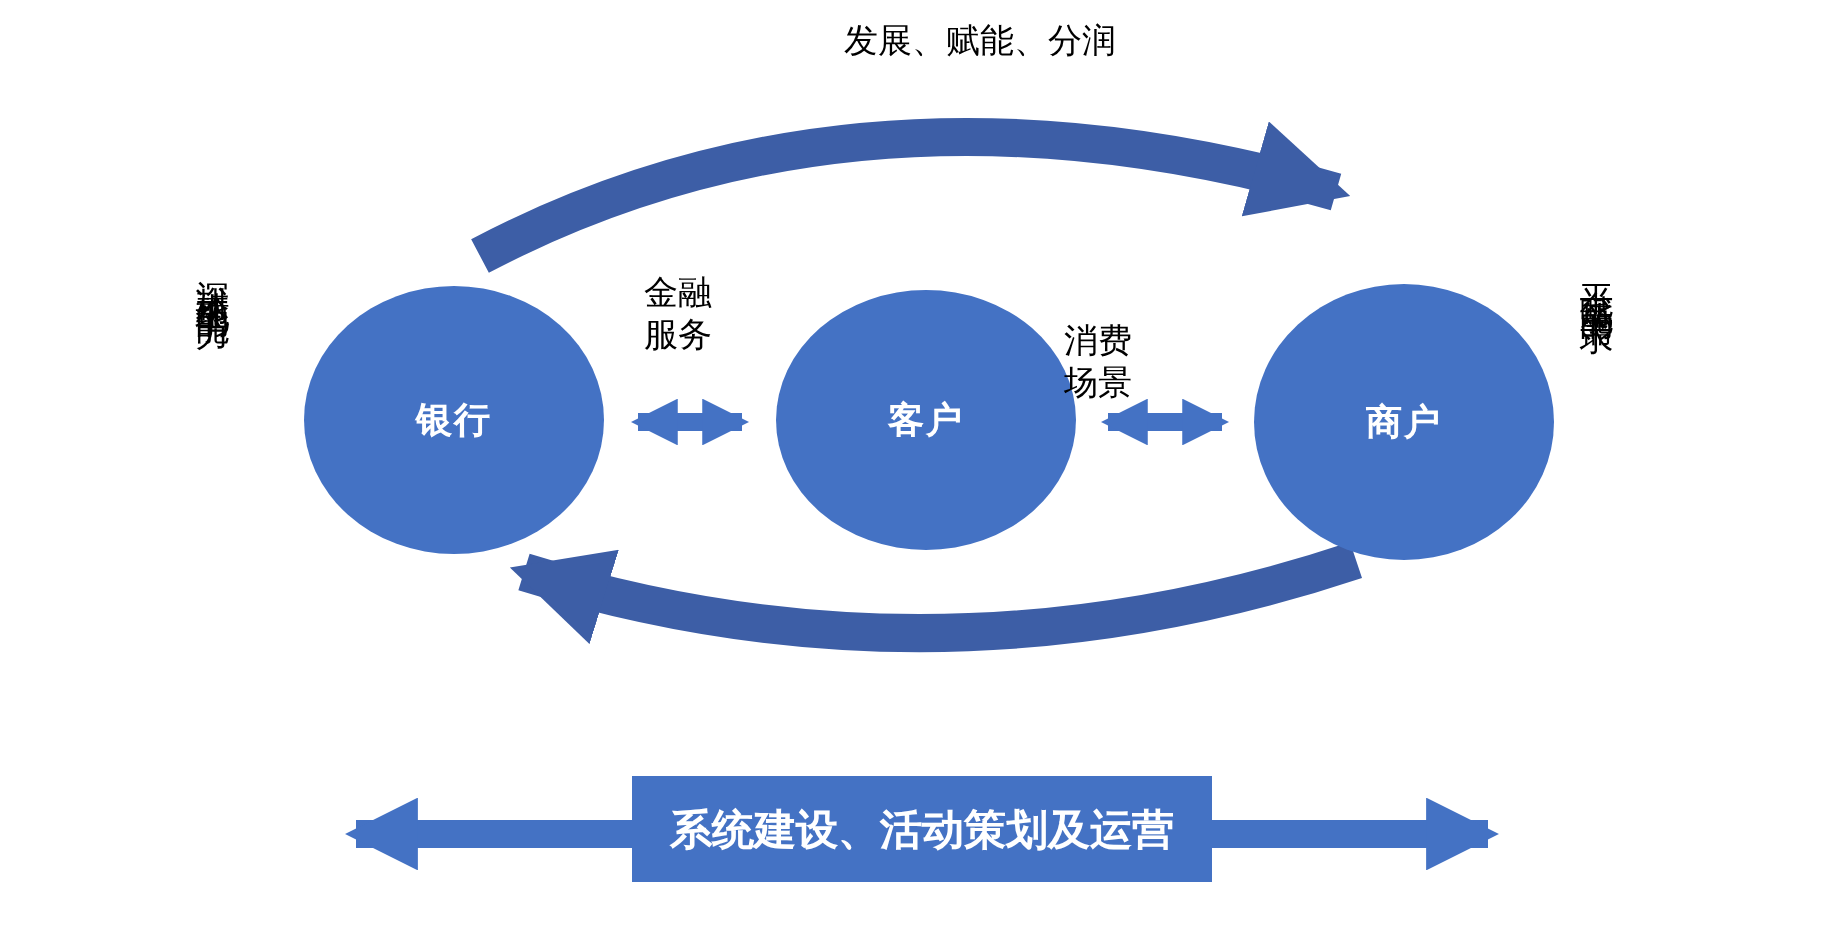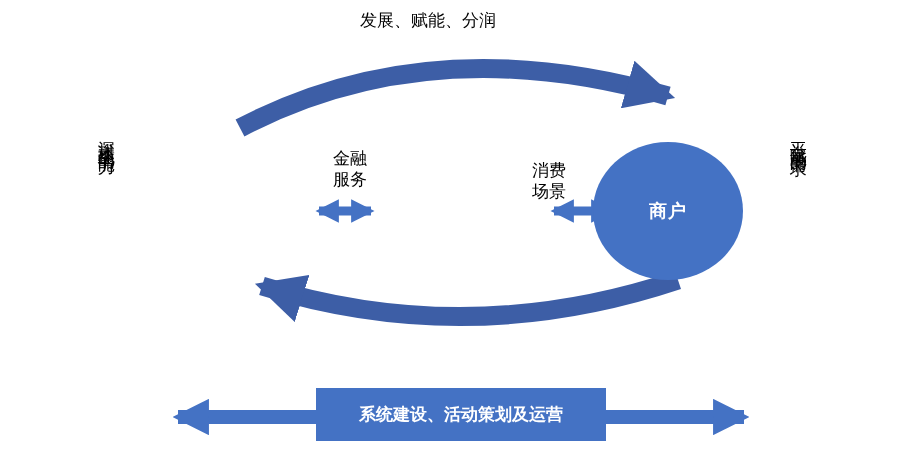--- a/index.html
+++ b/index.html
@@ -45,21 +45,21 @@
     font-weight: 600;
     letter-spacing: 1px;
   }
   .lbl {
     position: absolute;
     color: var(--text);
     font-size: 17px;
     line-height: 1.25;
     white-space: pre-line;
   }
-  .lbl.center { text-align: left; }
+  .lbl.center { text-align: center; }
   .vtext {
     position: absolute;
     color: var(--text);
     font-size: 17px;
     writing-mode: vertical-rl;
     text-orientation: upright;
     letter-spacing: 3px;
     line-height: 1.1;
   }
   .bar {
@@ -68,21 +68,21 @@
     top: 388px;
     width: 290px;
     height: 53px;
     background: var(--node-fill);
     display: flex;
     align-items: center;
     justify-content: center;
   }
   .bar span {
     color: var(--node-text);
-    font-size: 17px;
+    font-size: 21px;
     font-weight: 600;
   }
 </style>
 </head>
 <body>
 
 <div class="canvas">
 
   <svg class="layer" width="921" height="467" viewBox="0 0 921 467">
     <defs>
@@ -98,27 +98,33 @@
 
     <path d="M 678 280 Q 468 350 262 286" class="shaft-curve" stroke-width="19" marker-end="url(#head-curve)"></path>
 
     <line x1="319" y1="211" x2="371" y2="211" class="shaft-accent" stroke-width="9" marker-start="url(#head-accent)" marker-end="url(#head-accent)"></line>
 
     <line x1="554" y1="211" x2="611" y2="211" class="shaft-accent" stroke-width="9" marker-start="url(#head-accent)" marker-end="url(#head-accent)"></line>
 
     <line x1="178" y1="417" x2="744" y2="417" class="shaft-accent" stroke-width="14" marker-start="url(#head-accent)" marker-end="url(#head-accent)"></line>
   </svg>
 
-  <div class="node" style="left:593px; top:142px; width:150px; height:138px;">
+  <div class="node" style="left:152px; top:143px; width:150px; height:134px;">
+    <span>银行</span>
+  </div>
+  <div class="node" style="left:388px; top:145px; width:150px; height:130px;">
+    <span>客户</span>
+  </div>
+  <div class="node" style="left:627px; top:142px; width:150px; height:138px;">
     <span>商户</span>
   </div>
 
   <div class="lbl center" style="left:360px; top:10px; width:260px;">发展、赋能、分润</div>
 
-  <div class="lbl" style="left:322px; top:148px;margin-left:11px;">金融
+  <div class="lbl" style="left:322px; top:136px;">金融
 服务</div>
 
   <div class="lbl" style="left:532px; top:160px;">消费
 场景</div>
 
 
   <div class="vtext" style="left:96px; top:127px;">深耕本地的能力</div>
 
   <div class="vtext" style="left:788px; top:128px;">平台赋能的需求</div>
 

